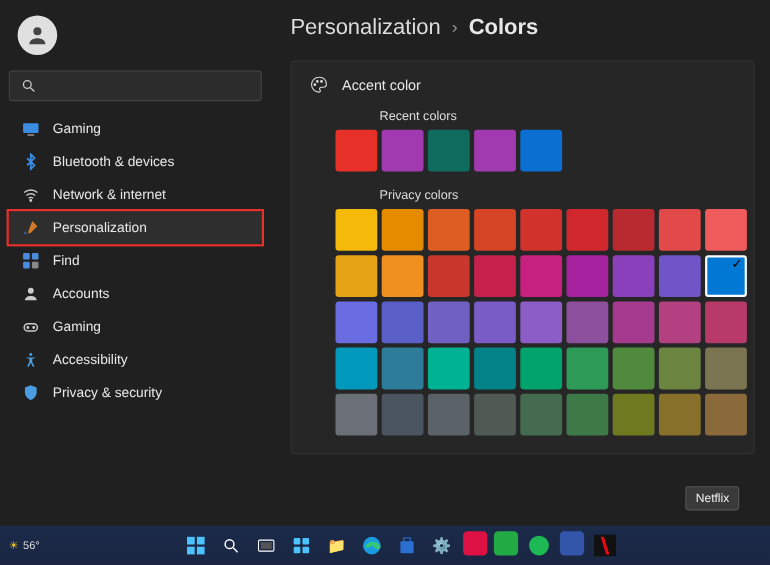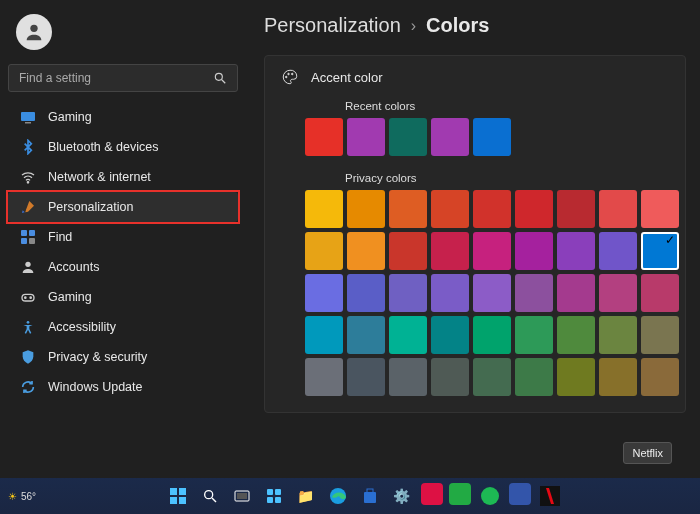--- a/index.html
+++ b/index.html
@@ -56,21 +56,20 @@
             <circle cx="12" cy="8" r="4"></circle>
             <path d="M4 21c0-4 4-6 8-6s8 2 8 6z"></path>
           </svg>
       </div>
       <div class="profile-info">
         <div class="name"></div>
         <div class="email"></div>
       </div>
     </div>
     <div class="search">
-      <input placeholder="Find a setting" style="">
       <svg viewBox="0 0 24 24">
           <circle cx="10" cy="10" r="6"></circle>
           <line x1="15" y1="15" x2="21" y2="21"></line>
         </svg>
     </div>
     <ul class="nav">
       <li class="nav-item">
         <span class="ico">
             <svg width="16" height="16">
               <rect x="1" y="3" width="14" height="9" rx="1" fill="#3a8de0"></rect>
@@ -145,29 +144,20 @@
           </span>
         <span>Accessibility</span>
       </li>
       <li class="nav-item">
         <span class="ico">
             <svg width="16" height="16" viewBox="0 0 24 24" fill="#4a9de0">
               <path d="M12 2l8 3v6c0 5-3 9-8 11-5-2-8-6-8-11V5z"></path>
             </svg>
           </span>
         <span>Privacy &amp; security</span>
-      </li>
-      <li class="nav-item">
-        <span class="ico">
-            <svg width="16" height="16" viewBox="0 0 24 24" fill="none" stroke="#4a9de0" stroke-width="2.5">
-              <path d="M4 12a8 8 0 0114-5M20 12a8 8 0 01-14 5"></path>
-              <path d="M18 3v4h-4M6 21v-4h4"></path>
-            </svg>
-          </span>
-        <span>Windows Update</span>
       </li>
     </ul>
   </aside>
 
   <main class="main">
     <div class="breadcrumb">
       <span class="parent">Personalization</span>
       <span class="sep">›</span>
       <span class="current">Colors</span>
     </div>

